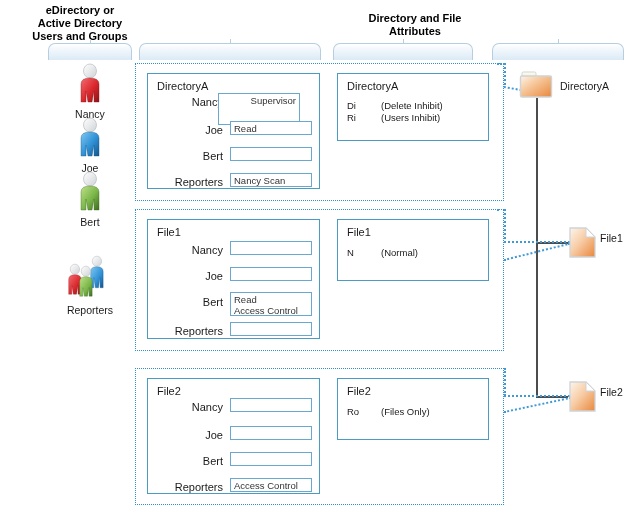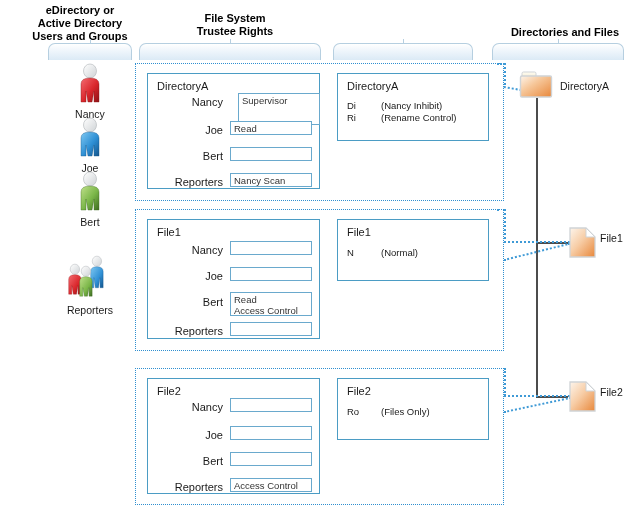--- a/index.html
+++ b/index.html
@@ -143,23 +143,22 @@
   }
 </style>
 </head>
 <body>
 
 <div id="stage">
 
   <div class="col-head" style="left:18px;top:4px;width:124px;">eDirectory or
 Active Directory
 Users and Groups</div>
-  <div class="col-head" style="left:168px;top:12px;width:134px;">File System
-Trustee Rights</div>
-  <div class="col-head" style="left:500px;top:26px;width:130px;">Directories and Files</div>
+  <div class="col-head" style="left:348px;top:12px;width:134px;">Directory and File
+Attributes</div>
 
   <div class="bracket" style="left:48px;top:43px;width:84px;"></div>
   <div class="bracket" style="left:139px;top:43px;width:182px;"></div>
   <div class="bracket" style="left:333px;top:43px;width:140px;"></div>
   <div class="bracket" style="left:492px;top:43px;width:132px;"></div>
 
   <div class="user" style="left:40px;top:63px;">
     <svg width="34" height="40" viewBox="0 0 34 40">
       <defs>
         <linearGradient id="gN" x1="0" y1="0" x2="1" y2="1">
@@ -244,21 +243,21 @@
   </div>
 
   <div class="dotted" style="left:135px;top:63px;width:369px;height:138px;"></div>
   <div class="dotted" style="left:135px;top:209px;width:369px;height:142px;"></div>
   <div class="dotted" style="left:135px;top:368px;width:369px;height:137px;"></div>
 
   <div class="panel" style="left:147px;top:73px;width:173px;height:116px;">
     <span class="panel-title">DirectoryA</span>
     <div class="trow" style="top:21px;">
       <span class="tlabel" style="right:96px;">Nancy</span>
-      <span class="tfield" style="left:90px;top:-2px;width:82px;height:32px;">Supervisor</span>
+      <span class="tfield" style="left:70px;top:-2px;width:82px;height:32px;text-align:right;">Supervisor</span>
     </div>
     <div class="trow" style="top:49px;">
       <span class="tlabel" style="right:96px;">Joe</span>
       <span class="tfield" style="left:82px;top:-2px;width:82px;height:14px;">Read</span>
     </div>
     <div class="trow" style="top:75px;">
       <span class="tlabel" style="right:96px;">Bert</span>
       <span class="tfield" style="left:82px;top:-2px;width:82px;height:14px;"></span>
     </div>
     <div class="trow" style="top:101px;">
@@ -305,25 +304,25 @@
     <div class="trow" style="top:101px;">
       <span class="tlabel" style="right:96px;">Reporters</span>
       <span class="tfield" style="left:82px;top:-2px;width:82px;height:14px;">Access Control</span>
     </div>
   </div>
 
   <div class="panel" style="left:337px;top:73px;width:152px;height:68px;">
     <span class="panel-title">DirectoryA</span>
     <div class="attr-line" style="left:9px;top:26px;width:140px;">
       <span class="attr-code">Di</span>
-      <span class="attr-name">(Nancy Inhibit)</span>
+      <span class="attr-name">(Delete Inhibit)</span>
     </div>
     <div class="attr-line" style="left:9px;top:38px;width:140px;">
       <span class="attr-code">Ri</span>
-      <span class="attr-name">(Rename Control)</span>
+      <span class="attr-name">(Users Inhibit)</span>
     </div>
   </div>
 
   <div class="panel" style="left:337px;top:219px;width:152px;height:62px;">
     <span class="panel-title">File1</span>
     <div class="attr-line" style="left:9px;top:27px;width:140px;">
       <span class="attr-code">N</span>
       <span class="attr-name">(Normal)</span>
     </div>
   </div>

